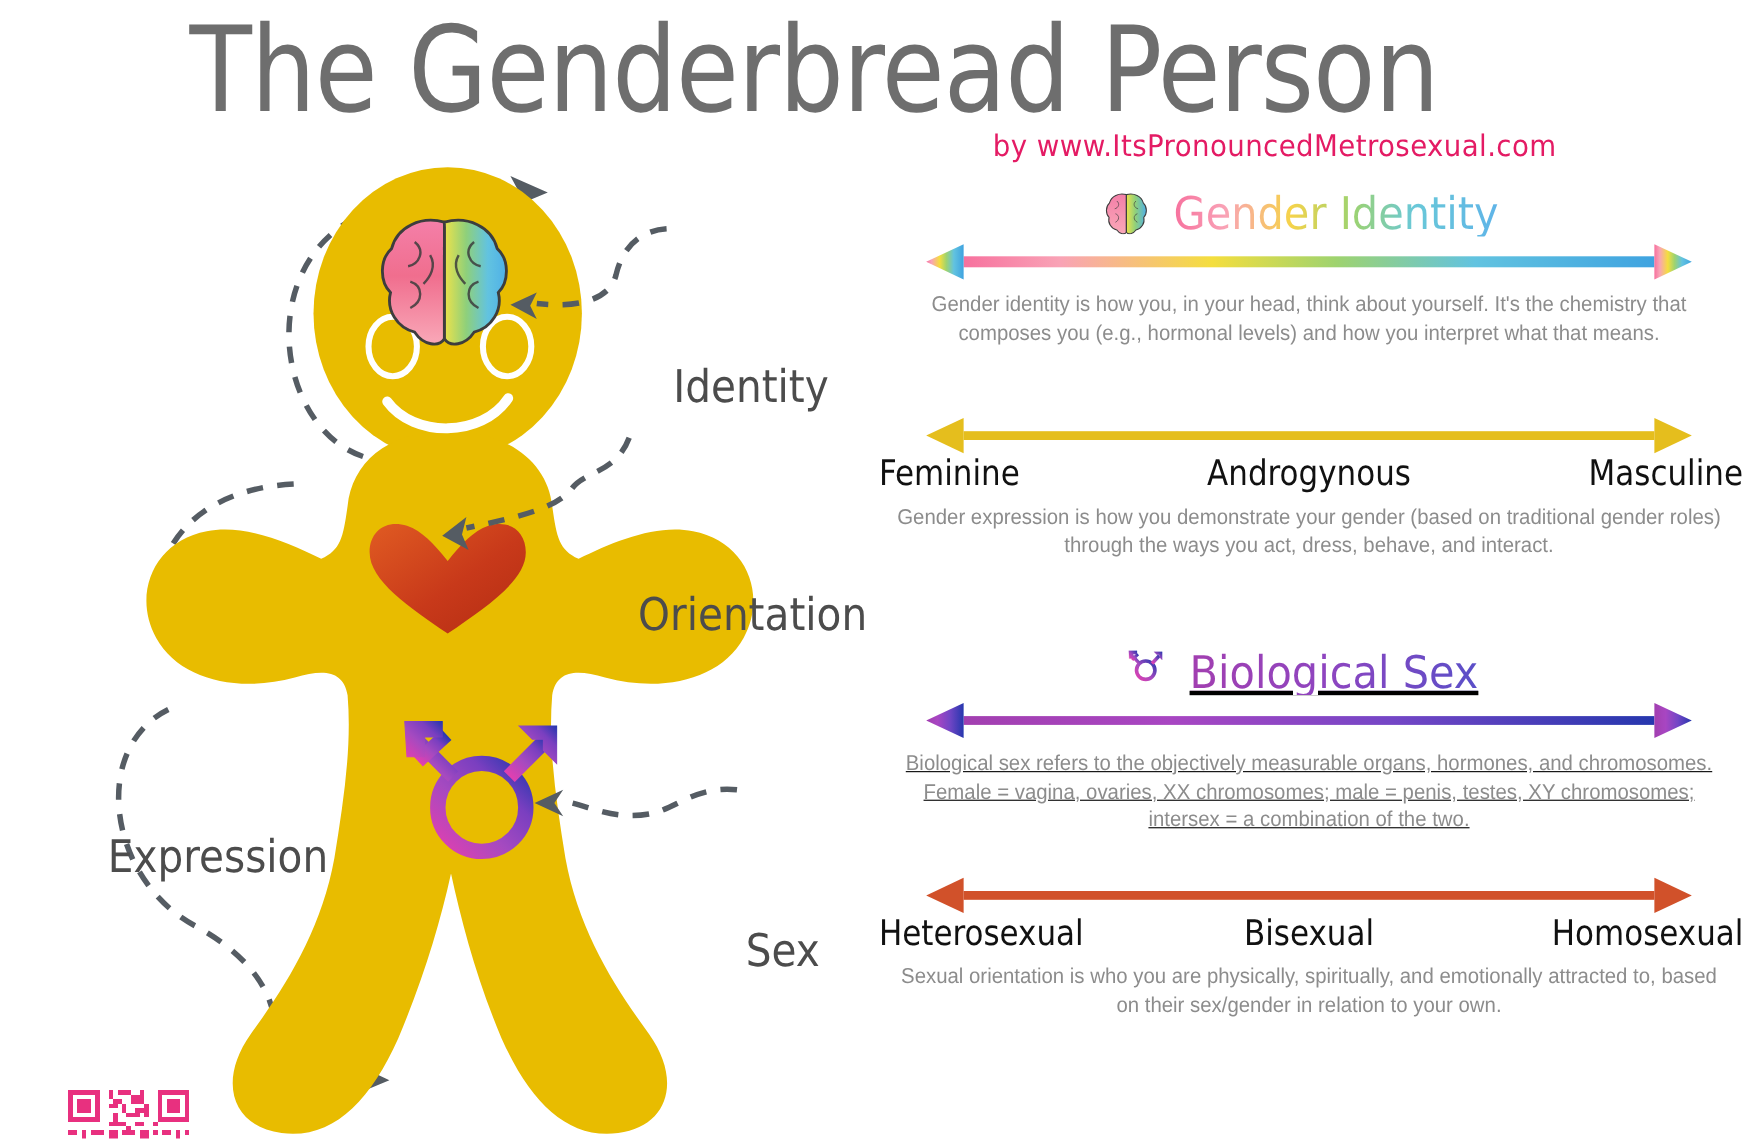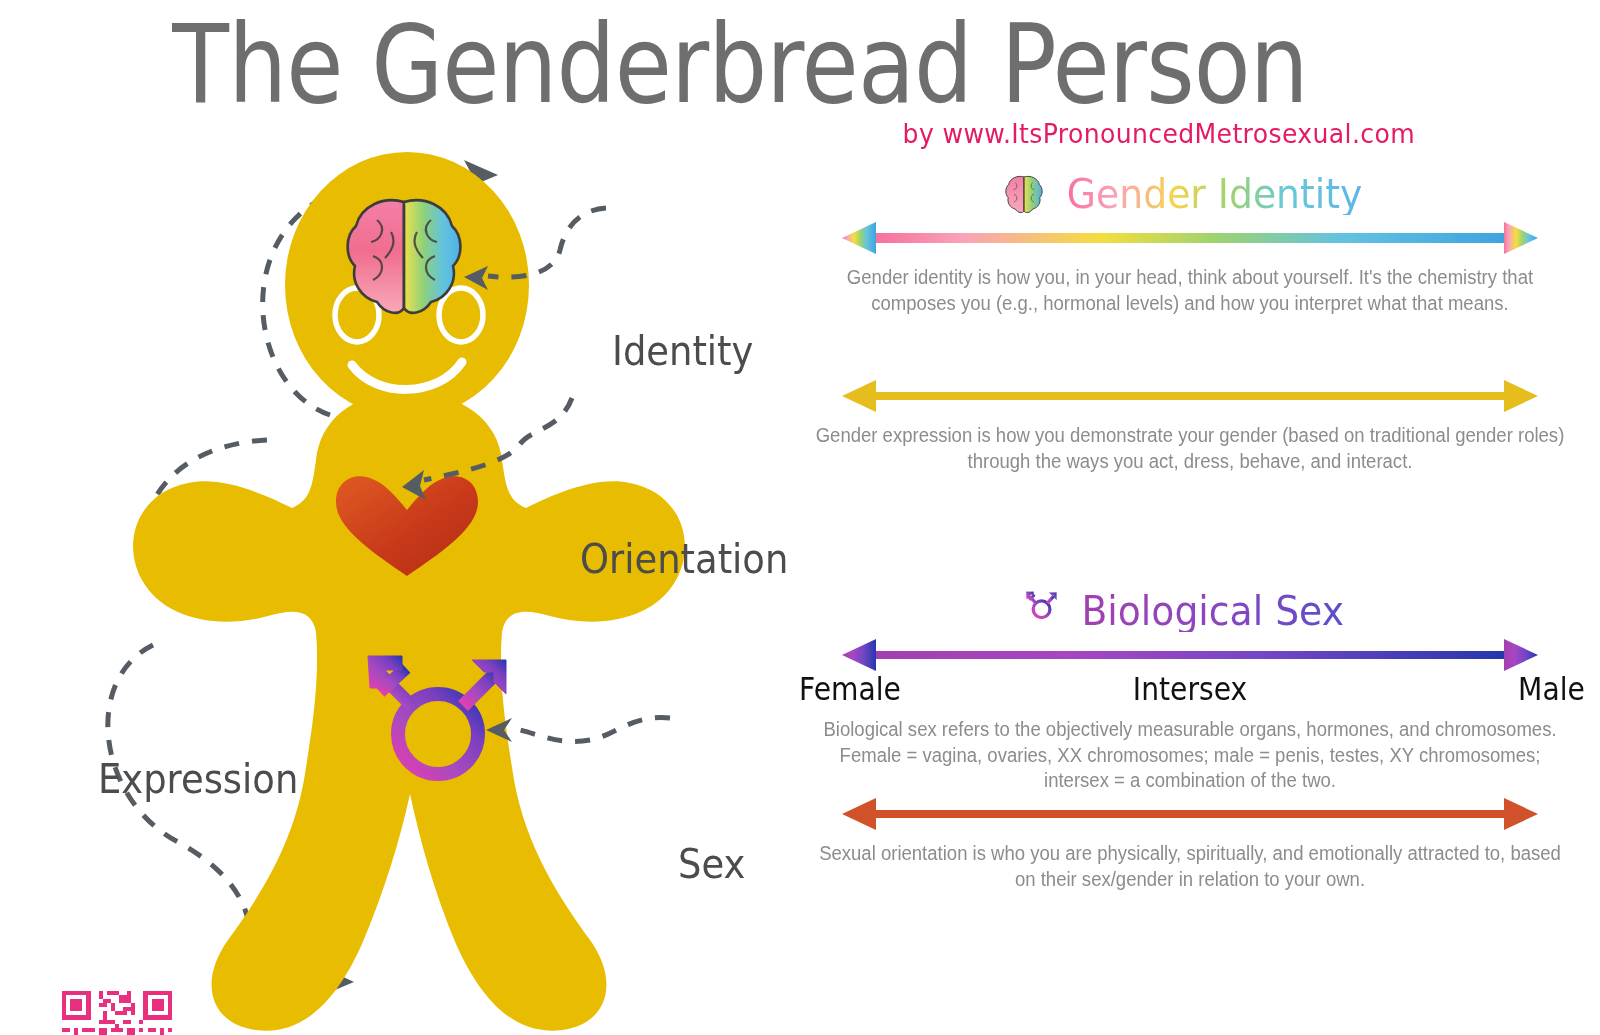--- a/index.html
+++ b/index.html
@@ -85,21 +85,21 @@
   
   .panel {
     position: absolute;
     left: 765px;
     top: 168px;
     width: 810px;
   }
   .spectrum { position: relative; width: 810px; }
   .spectrum.identity    { height: 210px; }
   .spectrum.expression  { height: 207px; }
-  .spectrum.biosex      { height: 211px; }
+  .spectrum.biosex      { height: 211px; text-decoration: underline; }
   .spectrum.orientation { height: 200px; }
 
   .sp-head {
     display: flex;
     align-items: center;
     justify-content: center;
     gap: 10px;
     height: 52px;
   }
   .sp-icon { display: block; flex: 0 0 auto; }
@@ -461,20 +461,25 @@
     </div>
 
     <div class="spectrum expression">
 
       <svg class="sp-arrow" width="700" height="36" viewBox="0 0 700 36">
         <rect x="36" y="14" width="628" height="8" fill="#E5BE1D"></rect>
         <path d="M 36 2 L 36 34 L 2 18 Z" fill="#E5BE1D"></path>
         <path d="M 664 2 L 664 34 L 698 18 Z" fill="#E5BE1D"></path>
       </svg>
 
+      <div class="sp-ends">
+        <span class="sp-end left">Feminine</span>
+        <span class="sp-end mid">Androgynous</span>
+        <span class="sp-end right">Masculine</span>
+      </div>
       <div class="sp-desc">Gender expression is how you demonstrate your gender (based on traditional gender roles) through the ways you act, dress, behave, and interact.</div>
     </div>
 
     <div class="spectrum biosex">
       <div class="sp-head">
         <svg class="sp-icon" width="36" height="44" viewBox="0 0 160 200">
           <defs>
             <linearGradient id="tg2" x1="0" y1="1" x2="1" y2="0">
               <stop offset="0%" stop-color="#E33FAF"></stop>
               <stop offset="45%" stop-color="#A54AC0"></stop>
@@ -502,33 +507,33 @@
             <stop offset="30%" stop-color="#A846C2"></stop>
             <stop offset="62%" stop-color="#7446C6"></stop>
             <stop offset="100%" stop-color="#2637AE"></stop>
           </linearGradient>
         </defs>
         <rect x="36" y="14" width="628" height="8" fill="url(#arrBio)"></rect>
         <path d="M 36 2 L 36 34 L 2 18 Z" fill="url(#arrBio)"></path>
         <path d="M 664 2 L 664 34 L 698 18 Z" fill="url(#arrBio)"></path>
       </svg>
 
-      <div class="sp-ends">
-        <span class="sp-end left">Female</span>
-        <span class="sp-end mid">Intersex</span>
-        <span class="sp-end right">Male</span>
-      </div>
       <div class="sp-desc">Biological sex refers to the objectively measurable organs, hormones, and chromosomes. Female = vagina, ovaries, XX chromosomes; male = penis, testes, XY chromosomes; intersex = a combination of the two.</div>
     </div>
 
     <div class="spectrum orientation">
 
       <svg class="sp-arrow" width="700" height="36" viewBox="0 0 700 36">
         <rect x="36" y="14" width="628" height="8" fill="#D1512A"></rect>
         <path d="M 36 2 L 36 34 L 2 18 Z" fill="#D1512A"></path>
         <path d="M 664 2 L 664 34 L 698 18 Z" fill="#D1512A"></path>
       </svg>
 
+      <div class="sp-ends">
+        <span class="sp-end left">Heterosexual</span>
+        <span class="sp-end mid">Bisexual</span>
+        <span class="sp-end right">Homosexual</span>
+      </div>
       <div class="sp-desc">Sexual orientation is who you are physically, spiritually, and emotionally attracted to, based on their sex/gender in relation to your own.</div>
     </div>
 
   </div>
 </div>
 
 </body></html>

